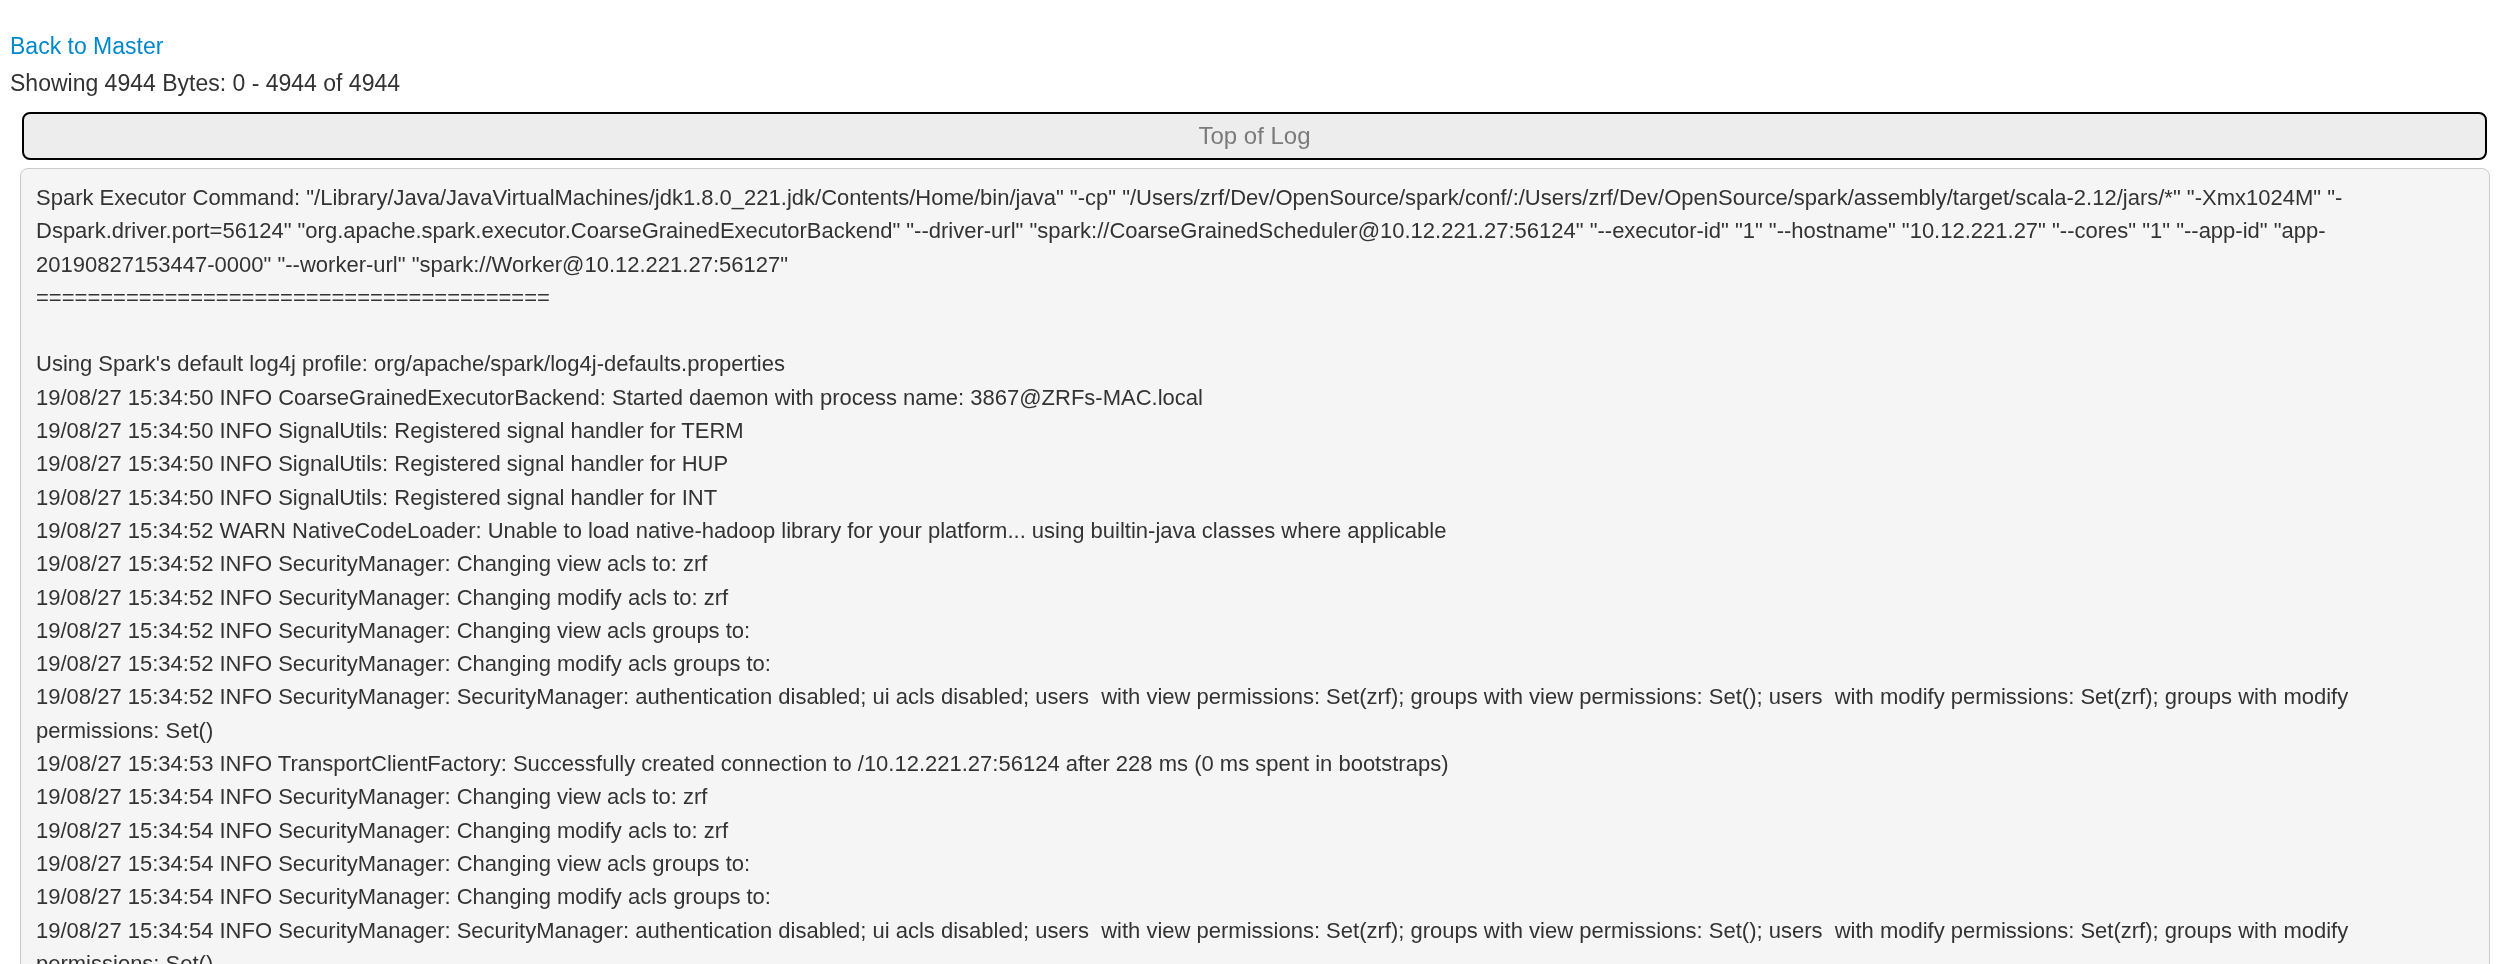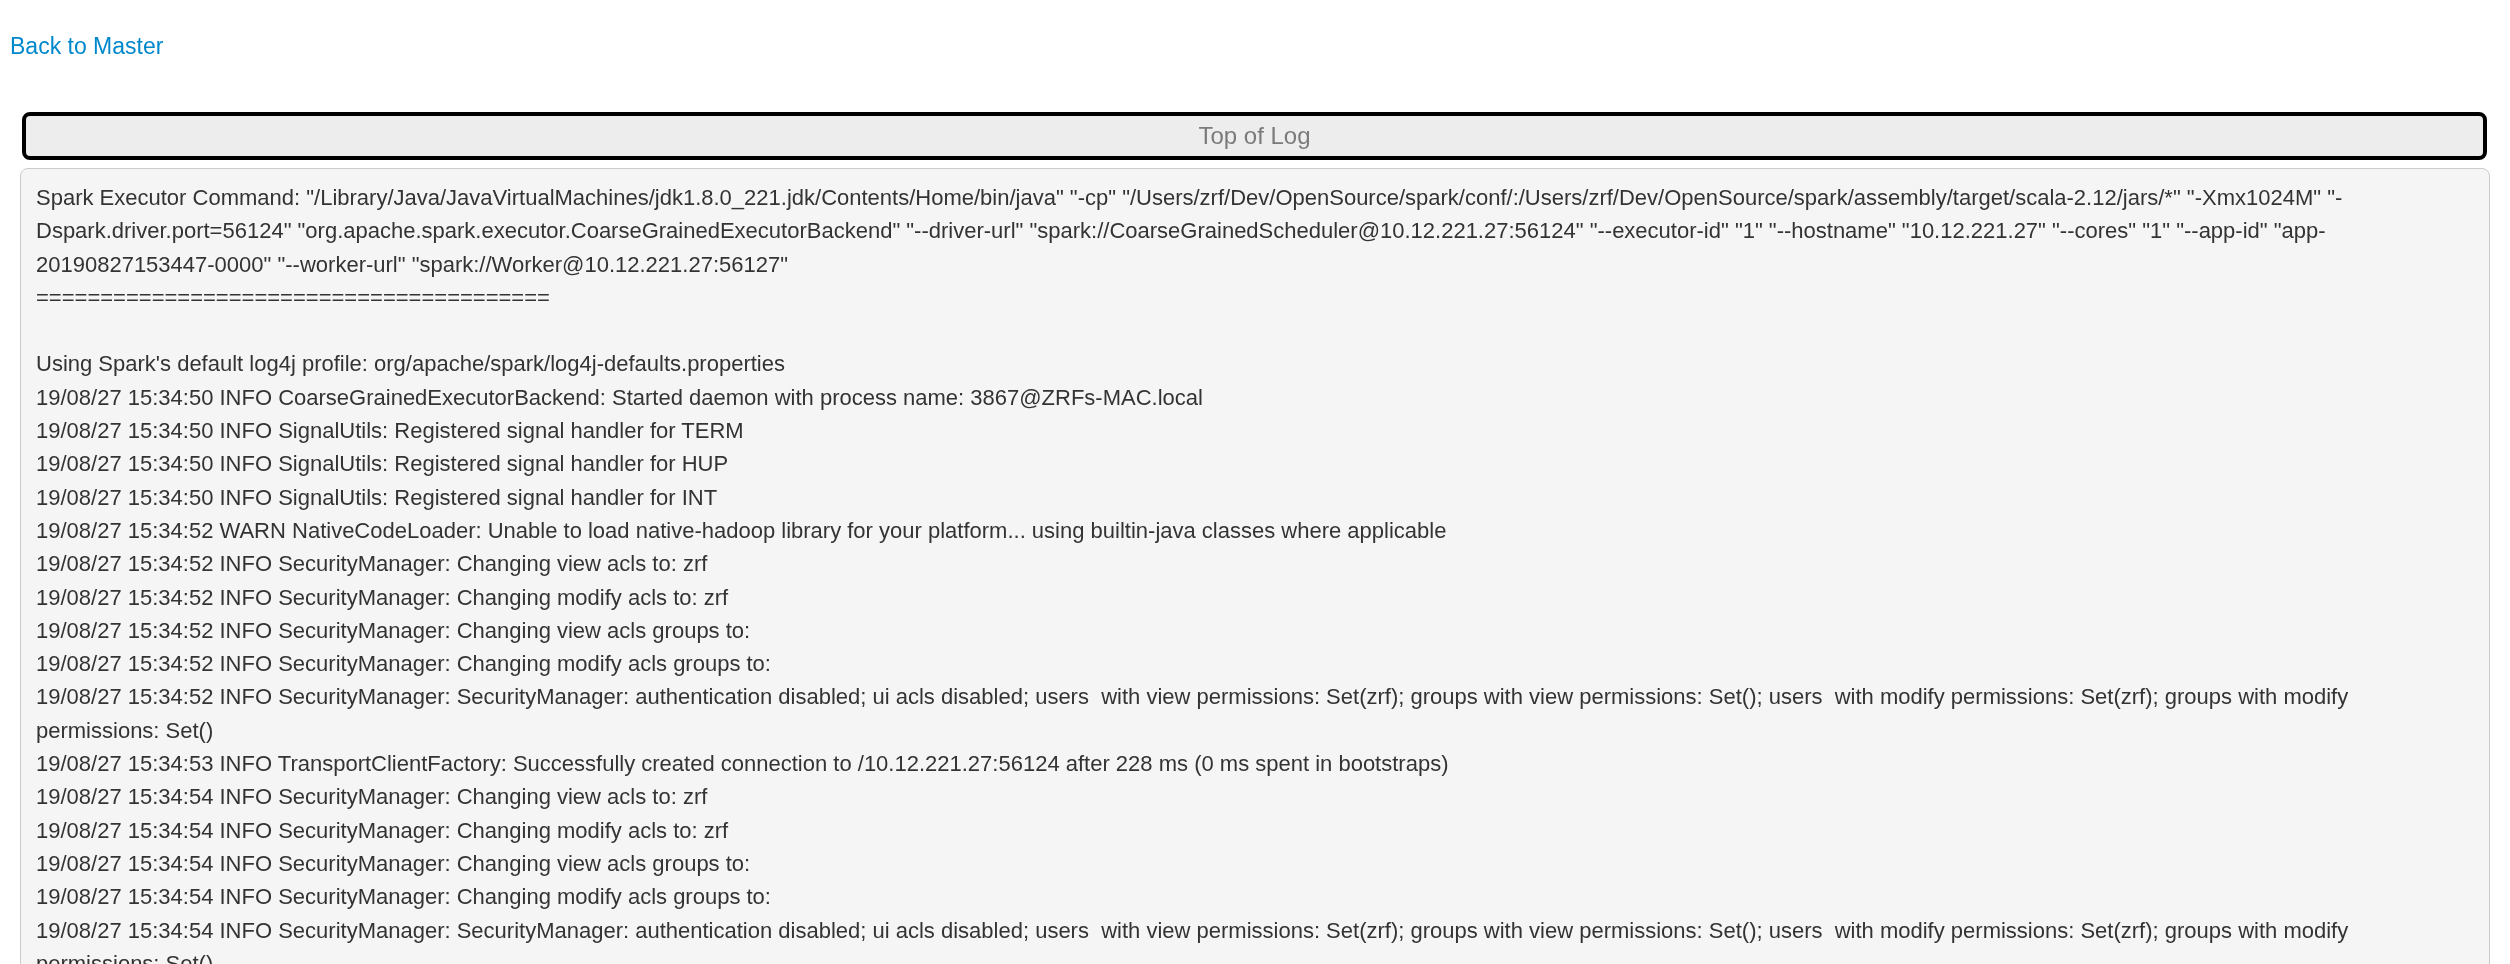--- a/index.html
+++ b/index.html
@@ -35,21 +35,21 @@
   }
 
   .log-header {
     position: absolute;
     left: 22px;
     top: 112px;
     width: 2465px;
     height: 48px;
     box-sizing: border-box;
     background: #ededed;
-    border: 4px solid #000000;
+    border: 2px solid #000000;
     border-radius: 8px;
     display: flex;
     align-items: center;
     justify-content: center;
   }
   .log-header-label {
     color: #7b7b7b;
     font-size: 24px;
   }
 
@@ -76,20 +76,21 @@
     word-break: break-word;
   }
 </style>
 </head>
 <body>
 
 <div class="page">
 
   <p class="back-line"><a href="#" class="back-link">Back to Master</a></p>
 
+  <div class="byte-range">Showing 4944 Bytes: 0 - 4944 of 4944</div>
 
   <div class="log-header">
     <span class="log-header-label">Top of Log</span>
   </div>
 
   <div class="log-box">
     <pre class="log-pre">Spark Executor Command: "/Library/Java/JavaVirtualMachines/jdk1.8.0_221.jdk/Contents/Home/bin/java" "-cp" "/Users/zrf/Dev/OpenSource/spark/conf/:/Users/zrf/Dev/OpenSource/spark/assembly/target/scala-2.12/jars/*" "-Xmx1024M" "-Dspark.driver.port=56124" "org.apache.spark.executor.CoarseGrainedExecutorBackend" "--driver-url" "spark://CoarseGrainedScheduler@10.12.221.27:56124" "--executor-id" "1" "--hostname" "10.12.221.27" "--cores" "1" "--app-id" "app-20190827153447-0000" "--worker-url" "spark://Worker@10.12.221.27:56127"
 ========================================
 
 Using Spark's default log4j profile: org/apache/spark/log4j-defaults.properties

